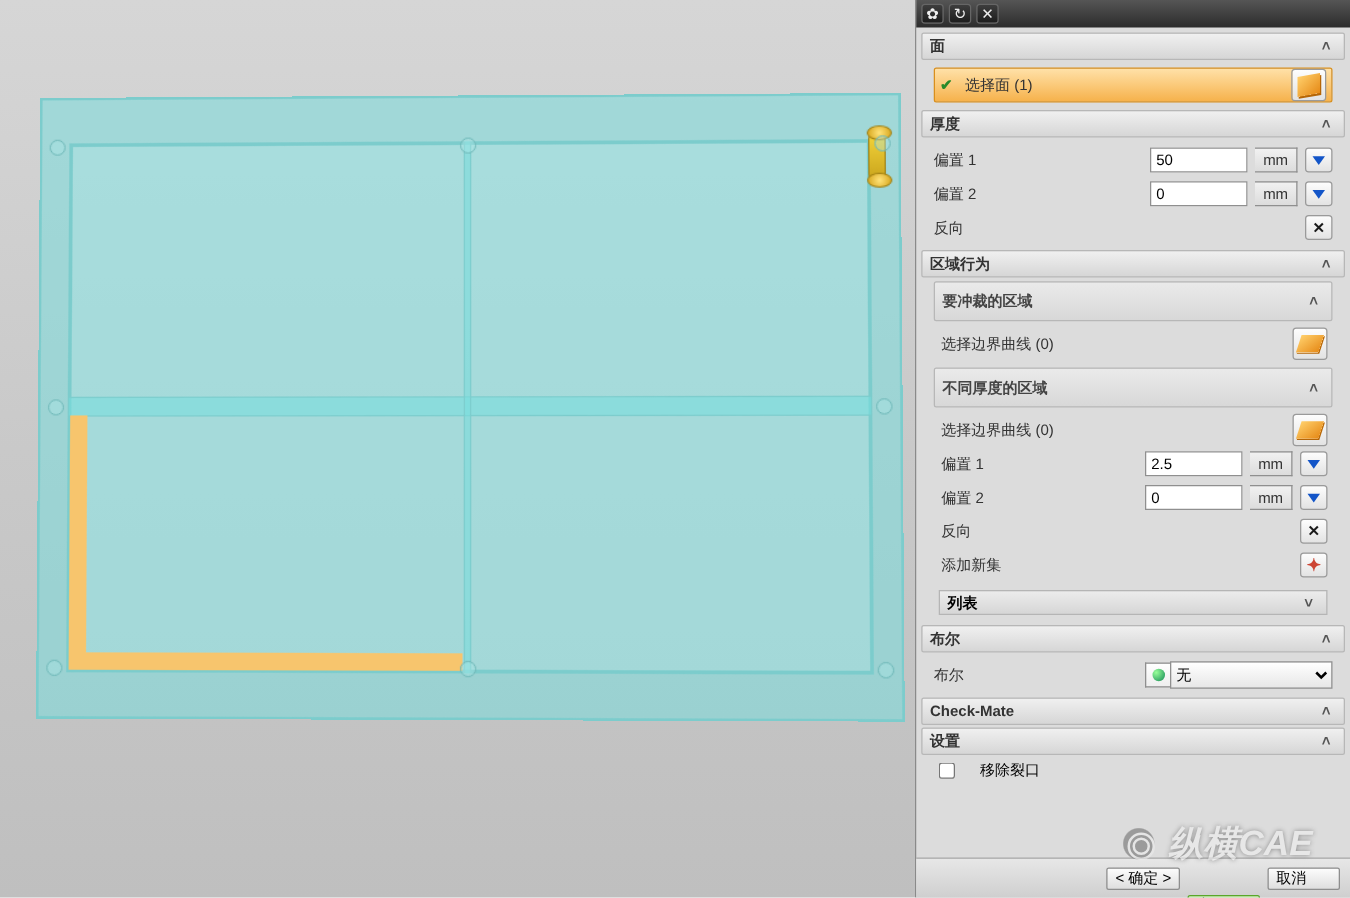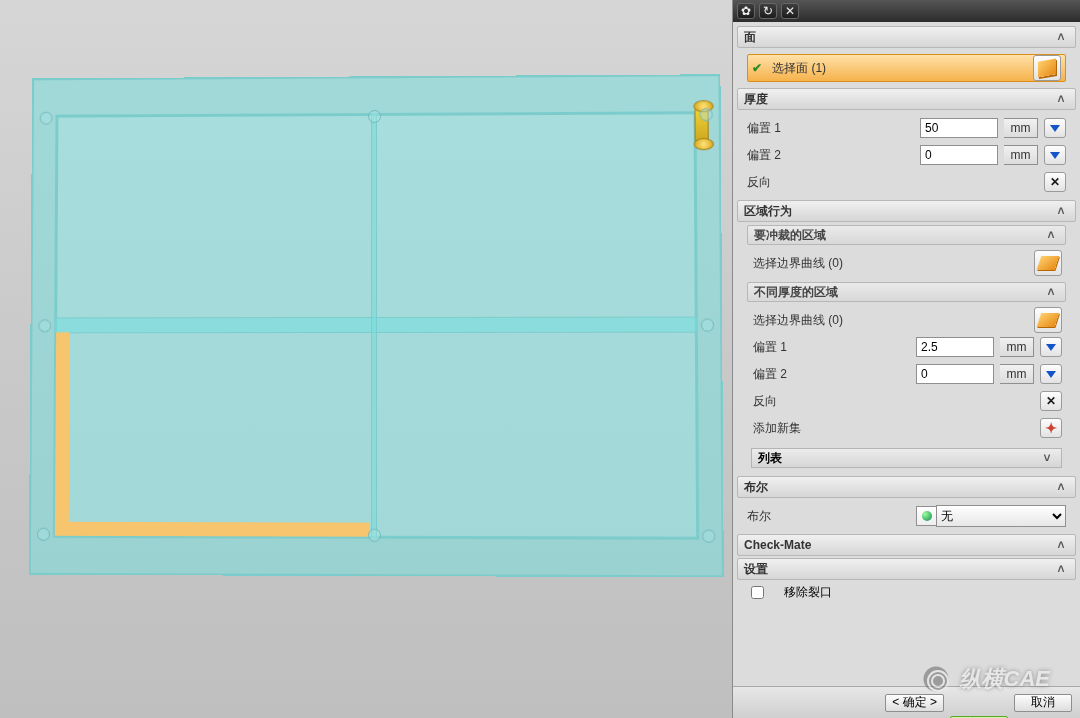--- a/index.html
+++ b/index.html
@@ -38,21 +38,21 @@
 .tb-btn { width:18px; height:16px; background:linear-gradient(#efefef,#c9c9c9);
   border:1px solid #666; border-radius:3px; display:flex; align-items:center; justify-content:center;
   color:#222; cursor:pointer;}
 .tb-btn.dark{ background:linear-gradient(#3d3d3d,#1d1d1d); color:#eee; }
 
 .panel-body { flex:1; overflow:hidden; padding:4px 4px 0 4px; display:flex; flex-direction:column; gap:2px;}
 .sec-head, .sub-head { display:flex; align-items:center; height:22px; padding:0 6px;
   background:linear-gradient(#f0f0f0,#d6d6d6); border:1px solid #b7b7b7; border-radius:2px;
   color:#333; font-weight:bold; cursor:pointer;}
 .sub-head { background:linear-gradient(#eaeaea,#d8d8d8); font-weight:bold; color:#444;
-  height:20px; margin:1px 10px 0 10px;}
+  height:32px; margin:1px 10px 0 10px;}
 .chev { margin-left:auto; width:16px; height:16px; display:flex; align-items:center;
   justify-content:center; color:#555;}
 .sec-body { padding:4px 10px; display:flex; flex-direction:column; gap:3px;}
 .sec-body.inner { padding:4px 14px 4px 16px;}
 
 .row { display:flex; align-items:center; height:24px; gap:6px;}
 .row .lbl { flex:1; color:#333;}
 .highlight { background:linear-gradient(#ffe1a8,#f6b24c); border:1px solid #d98f1c;
   border-radius:2px; padding:0 4px; height:28px;}
 .highlight .chk { color:#2a8a2a; font-weight:bold; margin-right:4px;}
@@ -78,36 +78,36 @@
 .combo-ico{ width:20px;height:20px;border:1px solid #8f8f8f;border-right:none;
   display:flex;align-items:center;justify-content:center;background:linear-gradient(#fff,#eee);}
 .green-dot{ width:10px;height:10px;border-radius:50%;
   background:radial-gradient(circle at 30% 30%,#9f9,#185);}
 .wide-btn{ height:26px; border:1px solid #9a9a9a; border-radius:3px;
   background:linear-gradient(#fdfdfd,#e0e0e0); display:flex; align-items:center; justify-content:center;
   cursor:pointer; margin:4px 10px;}
 .footer{ height:32px; border-top:1px solid #a8a8a8; display:flex; align-items:center;
   justify-content:flex-end; gap:6px; padding:0 8px; background:linear-gradient(#e7e7e7,#cfcfcf);}
 .dlg-btn{ min-width:58px; height:18px; border:1px solid #8e8e8e; border-radius:2px;
-  background:linear-gradient(#fcfcfc,#dedede); display:flex; align-items:center; justify-content:center;
+  background:linear-gradient(#fcfcfc,#dedede); display:flex; align-items:center; 
   cursor:pointer; padding:0 6px;}
 .dlg-btn.primary{ background:linear-gradient(#d1f3b4,#8fdc5a); border-color:#5aa62a;margin-top:44px;}
 .check-row{ display:flex; align-items:center; gap:20px; padding:0 14px; height:20px;}
 .list-head{ margin:2px 14px 0 14px; background:linear-gradient(#ececec,#d6d6d6);
   border:1px solid #b5b5b5; height:20px; display:flex; align-items:center; padding:0 6px; font-weight:bold;}
 
 .watermark{ position:absolute; right:30px; bottom:24px; display:flex; align-items:center;
   gap:10px; opacity:.55; pointer-events:none;}
 .watermark .wifi{ width:28px;height:28px;border-radius:50%;
   background:radial-gradient(circle,#666,#666 12px,transparent 13px); position:relative;}
 .watermark .wifi::before,.watermark .wifi::after{content:"";position:absolute;border:2px solid #eee;
   border-radius:50%;}
 .watermark .wifi::before{left:5px;top:5px;width:18px;height:18px;}
 .watermark .wifi::after{left:9px;top:9px;width:10px;height:10px;}
-.watermark .wm-txt{ color:#f1f1f1; font-size:22px; font-weight:bold; font-style:italic;
+.watermark .wm-txt{ color:#f1f1f1; font-size:28px; font-weight:bold; font-style:italic;
   text-shadow:0 0 4px #444;}
 </style>
 </head>
 <body>
 
 <div class="viewport">
   <div class="model">
     <div class="frame"></div>
     <div class="divH"></div>
     <div class="divV"></div>

